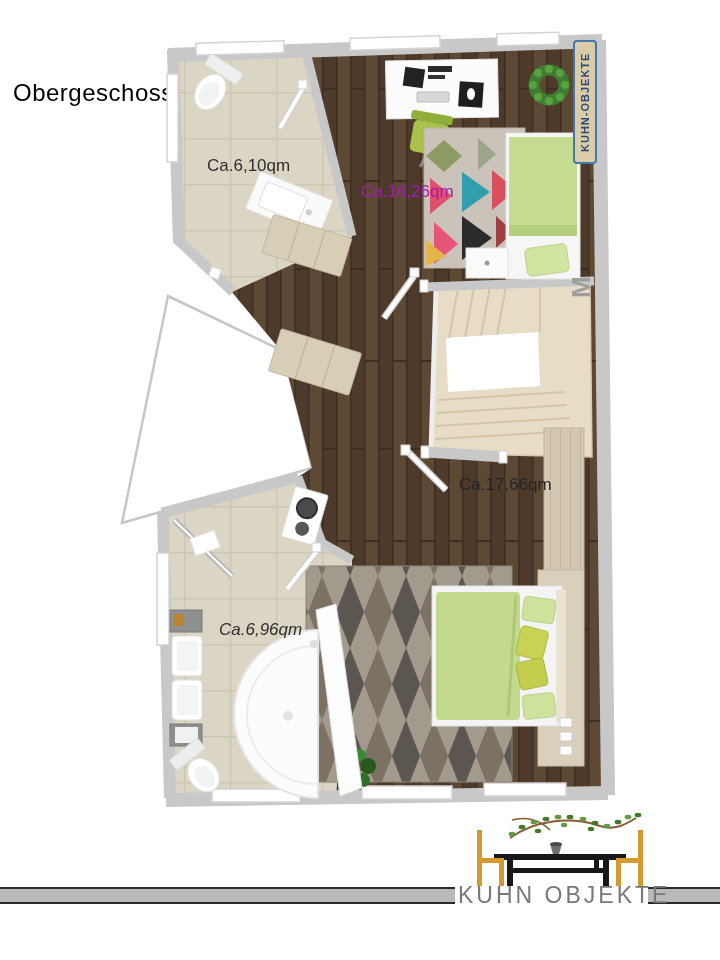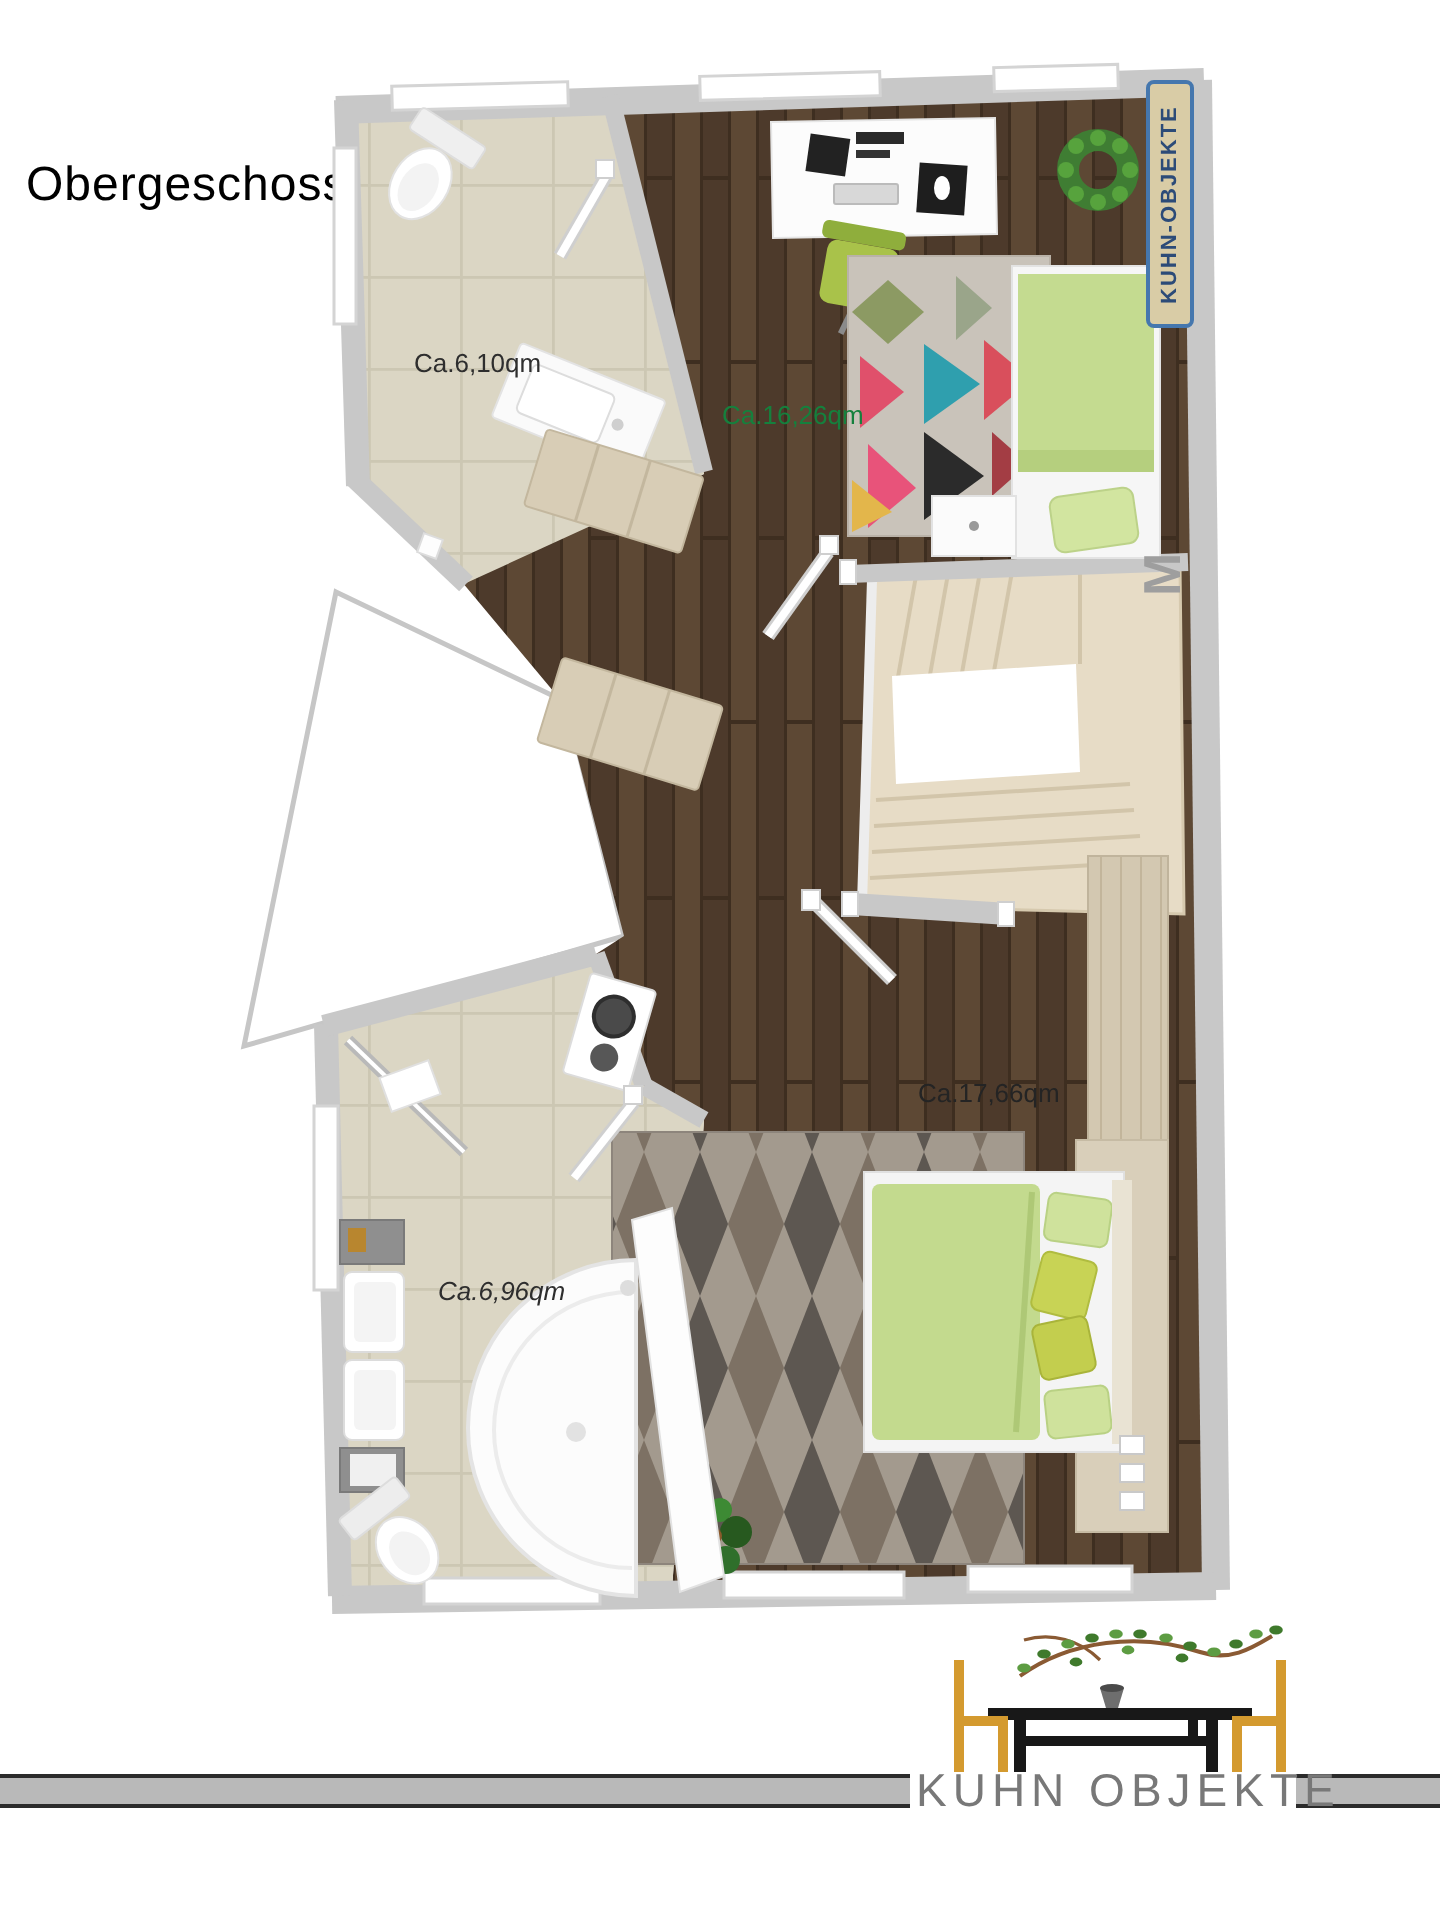--- a/index.html
+++ b/index.html
@@ -1,22 +1,22 @@
 <!DOCTYPE html>
 <html><head>
 <meta charset="utf-8">
 <style>
   html,body{margin:0;padding:0;background:#ffffff;}
   #app{position:relative;width:720px;height:960px;background:#ffffff;overflow:hidden;
        font-family:"Liberation Sans", sans-serif;}
   .heading{position:absolute;left:13px;top:79px;font-size:24px;color:#000;letter-spacing:0.5px;}
-  .area-label{position:absolute;font-size:13px;color:#2e2e2e;white-space:nowrap;margin-top:18px;}
+  .area-label{position:absolute;font-size:17px;color:#2e2e2e;white-space:nowrap;}
   #label-bath-top{left:207px;top:156px;}
-  #label-bed-top{left:361px;top:182px;color:#15803d;}
-  #label-bed-bottom{left:459px;top:521px;color:#242424;}
+  #label-bed-top{left:361px;top:182px;color:#a21caf;}
+  #label-bed-bottom{left:459px;top:475px;color:#242424;}
   #label-bath-bottom{left:219px;top:620px;font-style:italic;}
   .plan-svg{position:absolute;left:0;top:0;}
   .badge{position:absolute;left:573px;top:40px;width:24px;height:124px;
          background:#d9cca6;border:2px solid #4577ae;border-radius:4px;
          display:flex;align-items:center;justify-content:center;
          writing-mode:vertical-rl;transform:rotate(180deg);
          font-size:11px;font-weight:bold;color:#2c4b78;letter-spacing:1px;box-sizing:border-box;}
   .watermark-partial{position:absolute;left:574px;top:262px;width:28px;height:44px;
          font-size:26px;color:#9e9e9e;transform:rotate(-90deg);font-weight:bold;}
   .logo-bar{position:absolute;top:887px;height:13px;background:#b9b9b9;

